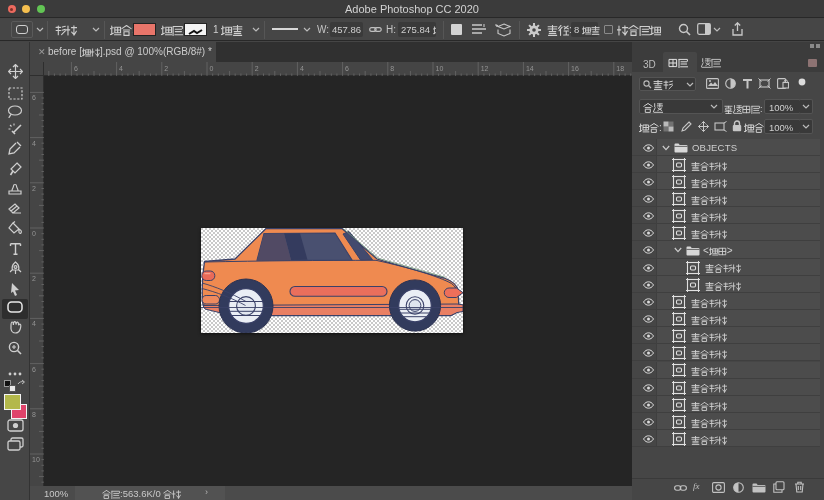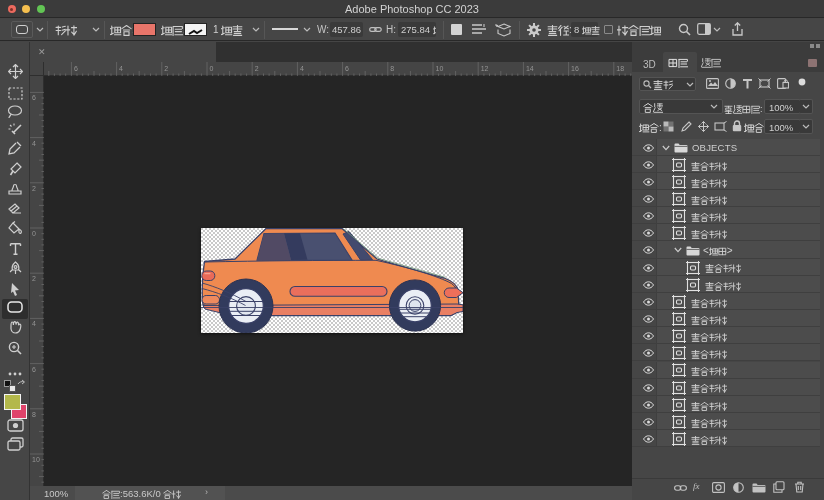--- a/index.html
+++ b/index.html
@@ -45,21 +45,21 @@
       <symbol id="cv" viewBox="0 0 8 5">
         <path d="M1,1l3,3l3,-3" fill="none" stroke="currentColor" stroke-width="1.2"></path>
       </symbol>
     </defs>
   </svg>
 <div class="ab" style="left:0;top:0;width:824px;height:18px;background:#3b3b3b;border-bottom:1px solid #282828">
     <div class="ab" style="left:7.5px;top:5px;width:8px;height:8px;border-radius:50%;background:#ec6a5e"></div>
     <div class="ab" style="left:10.0px;top:7.5px;width:3px;height:3px;border-radius:50%;background:#7e2f28"></div>
     <div class="ab" style="left:21.8px;top:5px;width:8px;height:8px;border-radius:50%;background:#f5bf4f"></div>
     <div class="ab" style="left:36.6px;top:5px;width:8px;height:8px;border-radius:50%;background:#62c554"></div>
-    <div class="ab txt" style="left:0;top:3px;width:824px;text-align:center;font-size:11px;color:#d2d2d2">Adobe Photoshop CC 2023</div>
+    <div class="ab txt" style="left:0;top:3px;width:824px;text-align:center;font-size:11px;color:#d2d2d2">Adobe Photoshop CC 2020</div>
   </div>
 <div class="ab" style="left:0;top:19px;width:824px;height:22px;background:#464646;border-bottom:1px solid #282828">
     <div class="ab" style="left:11px;top:2px;width:22px;height:17px;border:1px solid #5a5a5a;border-radius:2px"></div>
     <div class="ab" style="left:16px;top:6px;width:12px;height:9px;border:1.4px solid #cfcfcf;border-radius:3px"></div>
     <svg class="ab" style="left:36px;top:8px" width="8" height="5">
       <use href="#cv" style="color:#bbb"></use>
     </svg>
     <div class="ab" style="left:47px;top:2px;width:1px;height:18px;background:#565656"></div>
     <div class="ab txt" style="left:55px;top:5px"><svg class="cj" width="22" height="11" style="vertical-align:middle;">
         <use href="#g0" x="0" y="0" width="11" height="11"></use>
@@ -162,20 +162,24 @@
     <svg class="ab" style="left:731px;top:3px" width="13" height="15">
       <g stroke="#c9c9c9" stroke-width="1.3" fill="none">
         <path d="M2,7v6h9v-6"></path>
         <path d="M6.5,1v8 M3.8,3.5L6.5,0.8l2.7,2.7"></path>
       </g>
     </svg>
   </div>
 <div class="ab" style="left:0;top:42px;width:632px;height:20px;background:#303030">
     <div class="ab" style="left:30px;top:0;width:186px;height:20px;background:#454545">
       <div class="ab" style="left:8px;top:5px;color:#9a9a9a;font-size:9px">✕</div>
+      <div class="ab txt" style="left:18px;top:4px;font-size:10px;color:#ccc">before [<svg class="cj" width="18" height="9" style="vertical-align:middle;">
+          <use href="#g2" x="0" y="0" width="9" height="9"></use>
+          <use href="#g1" x="9" y="0" width="9" height="9"></use>
+        </svg>].psd @ 100%(RGB/8#) *</div>
     </div>
   </div>
 <div class="ab" style="left:0;top:42px;width:30px;height:458px;background:#464646;border-right:1px solid #333">
     <div class="ab" style="left:0;top:22px;width:30px;height:18px;text-align:center"><svg width="15" height="15">
         <g stroke="#cfcfcf" fill="none" stroke-width="1.2">
           <path d="M7.5,1v13 M1,7.5h13 M5,3l2.5,-2.5L10,3 M5,12l2.5,2.5L10,12 M3,5L0.5,7.5L3,10 M12,5l2.5,2.5L12,10"></path>
         </g>
       </svg></div>
     <div class="ab" style="left:0;top:44px;width:30px;height:18px;text-align:center"><svg width="15" height="13">
         <g stroke="#cfcfcf" fill="none" stroke-width="1.2" stroke-dasharray="2.2,1.6">

